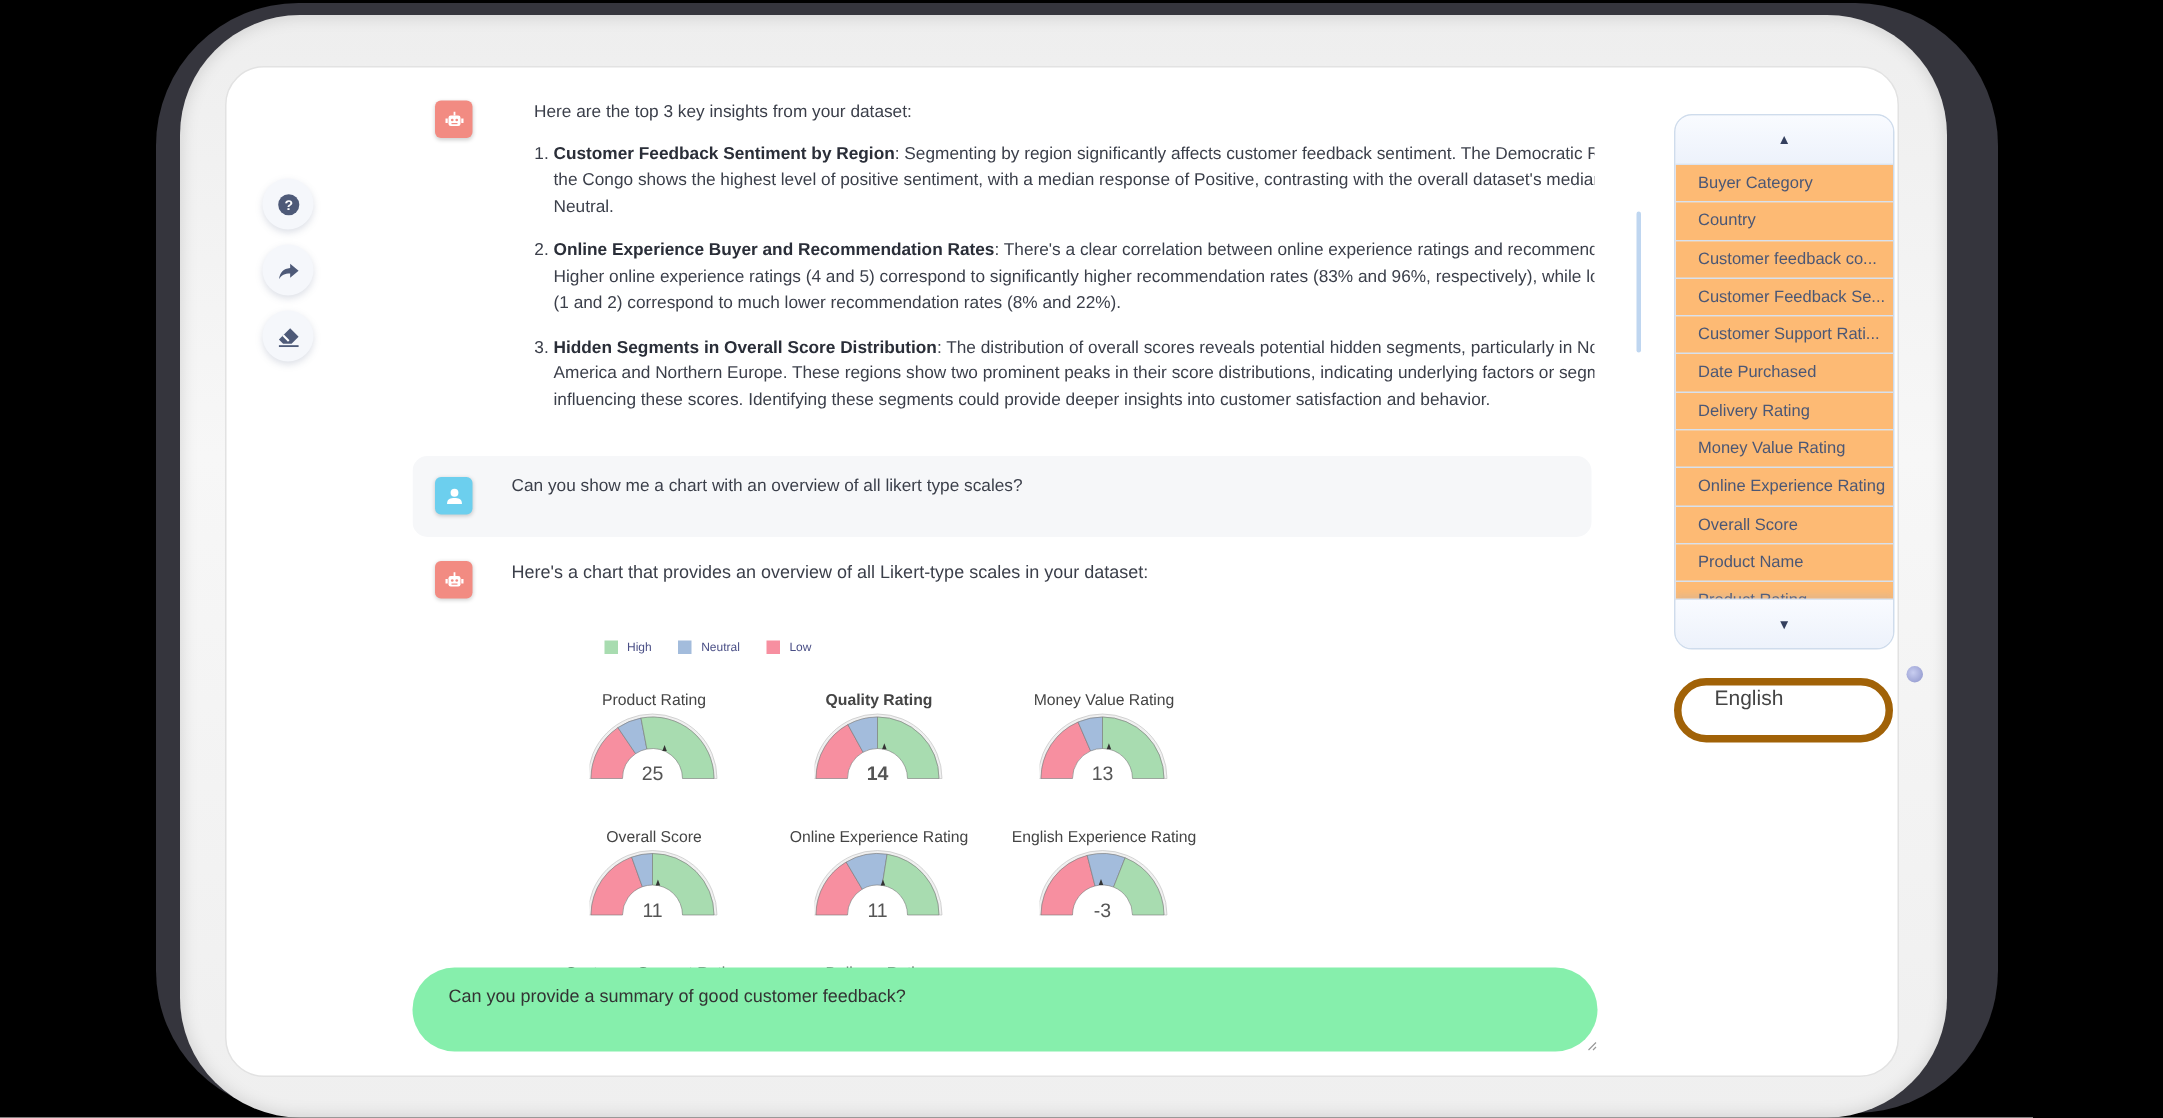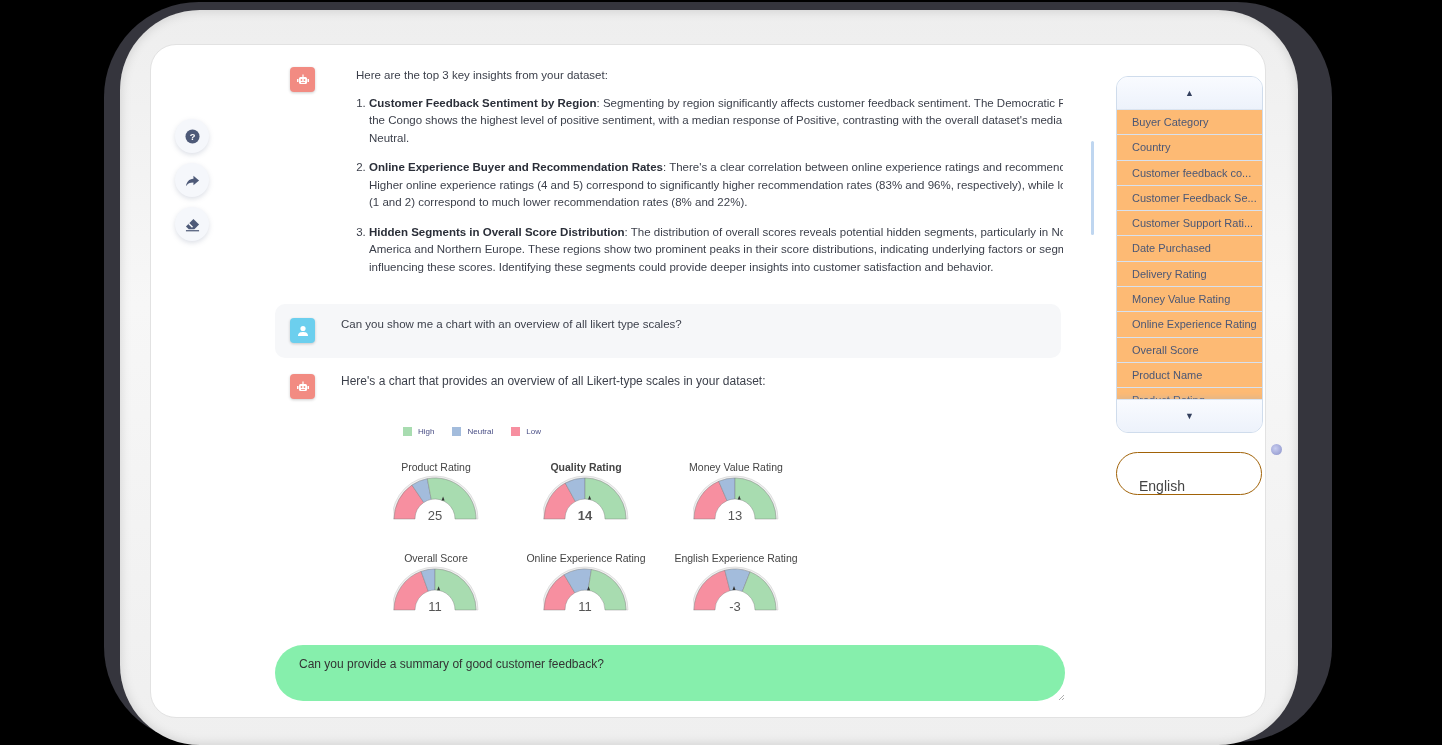--- a/index.html
+++ b/index.html
@@ -37,21 +37,21 @@
   .input-wrap{position:absolute;left:124px;top:600px;width:790px;height:56px;background:#86efac;border-radius:28px;}
   .input-wrap textarea{position:absolute;left:22px;top:10px;width:740px;height:36px;border:none;background:transparent;resize:none;font-family:"Liberation Sans",sans-serif;font-size:12px;color:#333;outline:none;}
   .resize{position:absolute;right:0;bottom:0;width:8px;height:8px;}
   .scrollbar{position:absolute;left:940px;top:96px;width:3px;height:94px;background:#bfd6f0;border-radius:2px;}
   .colpanel{position:absolute;left:965px;top:31px;width:145px;height:355px;border:1px solid #cfdcec;border-radius:12px;background:#f8faff;overflow:hidden;}
   .colpanel .arrow{height:32px;display:flex;align-items:center;justify-content:center;background:linear-gradient(#f9fbff,#edf2fb);font-size:9px;color:#34405e;cursor:pointer;}
   .colpanel .arrow.up{border-bottom:1px solid #dbe4f0;box-shadow:0 2px 3px rgba(150,170,200,0.2);}
   .colpanel .arrow.down{position:absolute;bottom:0;left:0;right:0;border-top:1px solid #dbe4f0;box-shadow:0 -3px 4px rgba(150,170,200,0.2);}
   .colpanel .list{height:290px;overflow:hidden;}
   .colpanel .item{height:24.3px;line-height:24.3px;padding-left:15px;font-size:11px;color:#4b5775;border-bottom:1px solid #d7e1ee;white-space:nowrap;overflow:hidden;text-overflow:ellipsis;cursor:pointer;background:#fdba74;}
-  .lang{position:absolute;left:965px;top:407px;width:146px;height:43px;border:1px solid #a16207;border-radius:22px;background:#fff;font-size:14px;color:#444;display:flex;align-items:flex-end;padding-left:22px;box-sizing:border-box;cursor:pointer;}
+  .lang{position:absolute;left:965px;top:407px;width:146px;height:43px;border:5px solid #a16207;border-radius:22px;background:#fff;font-size:14px;color:#444;display:flex;align-items:flex-start;padding-left:22px;box-sizing:border-box;cursor:pointer;}
   .dot{position:absolute;left:1271px;top:444px;width:11px;height:11px;border-radius:50%;background:radial-gradient(circle at 40% 40%,#c8cdf0,#8a91c9);}
 </style>
 </head>
 <body>
 
 <div class="device-shadow"></div>
 <div class="device"></div>
 
 <div class="screen">
 

